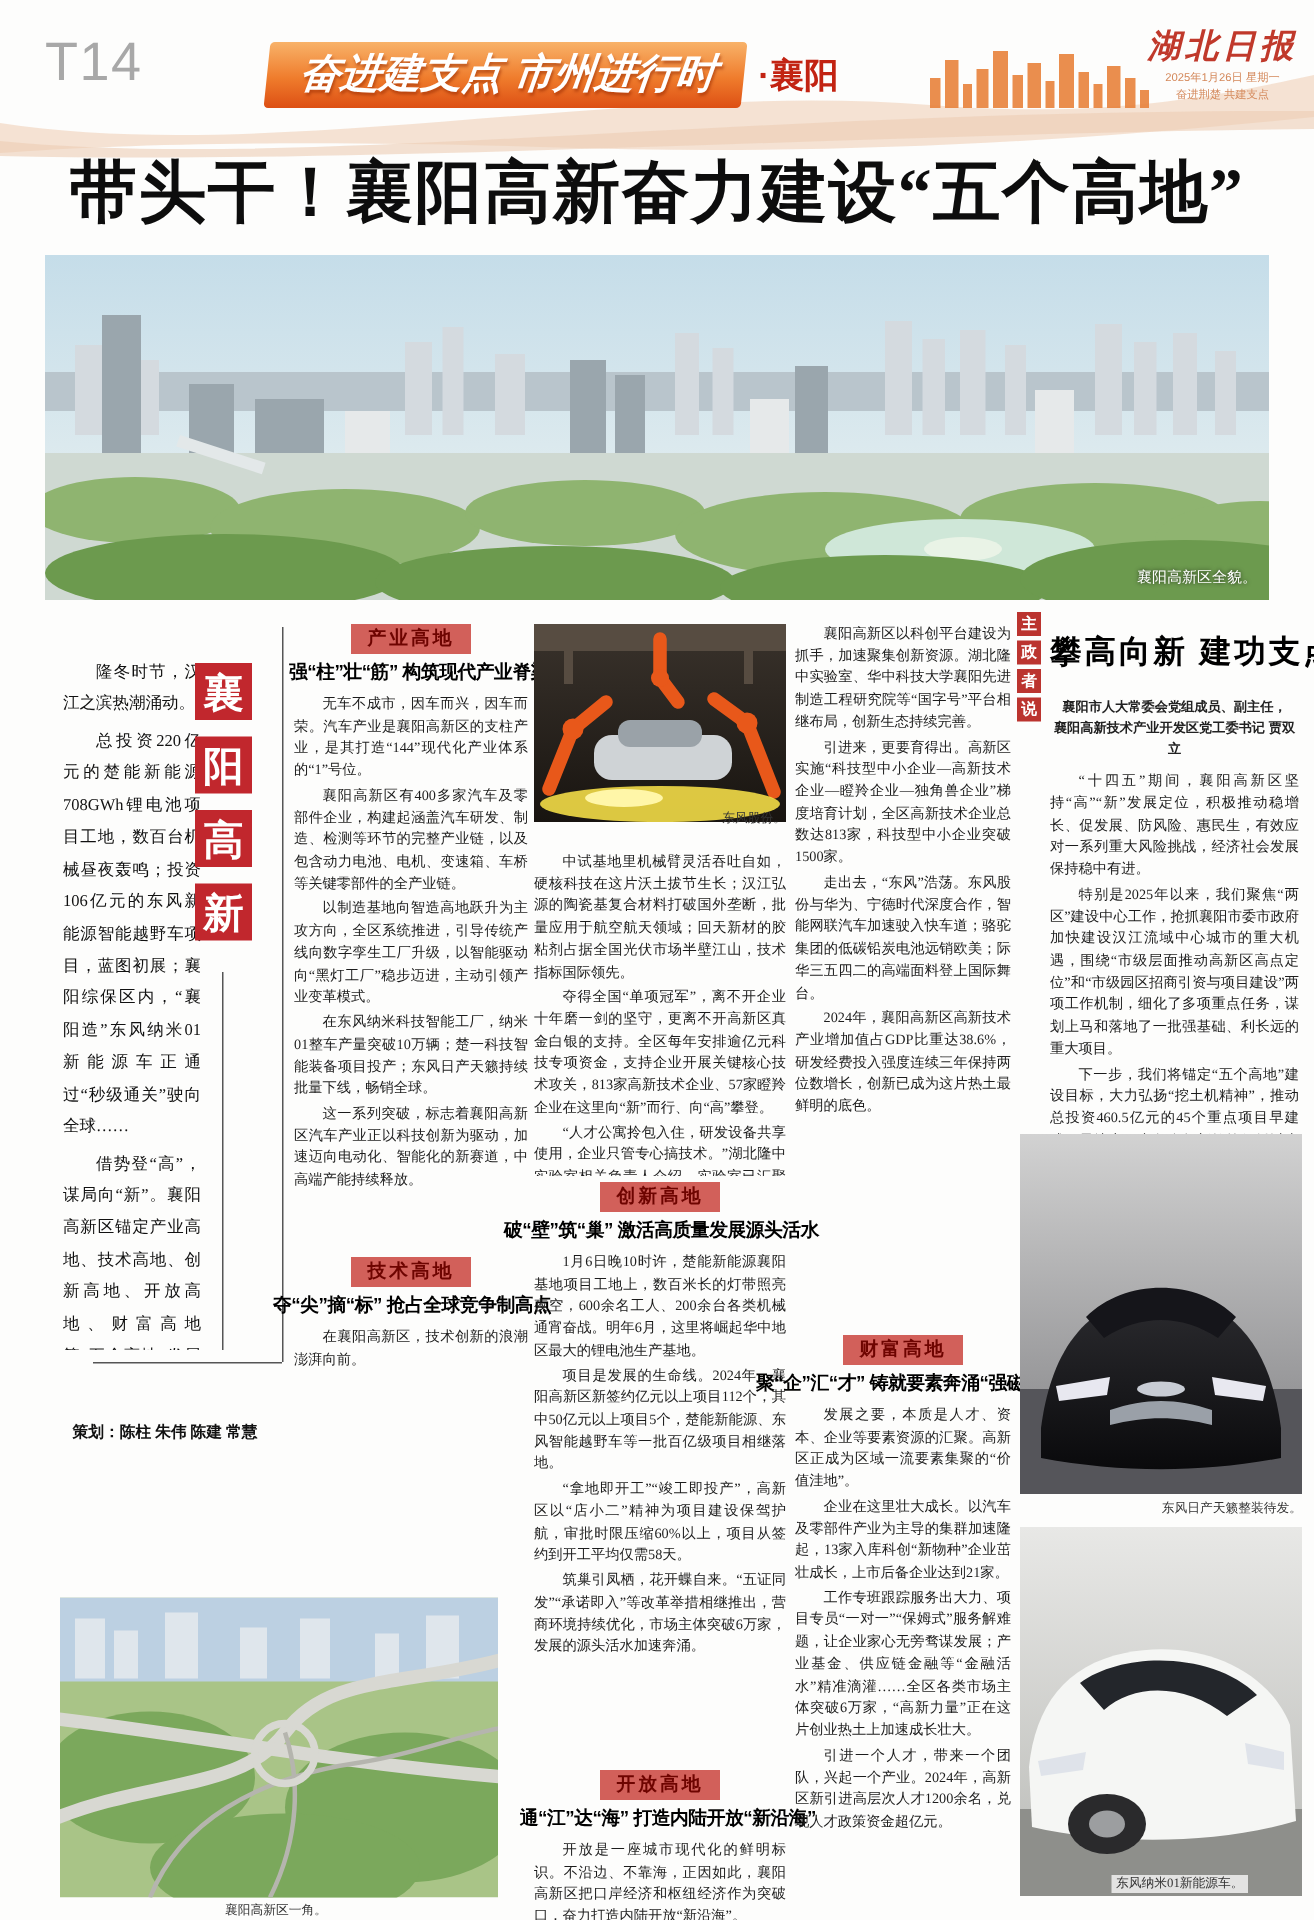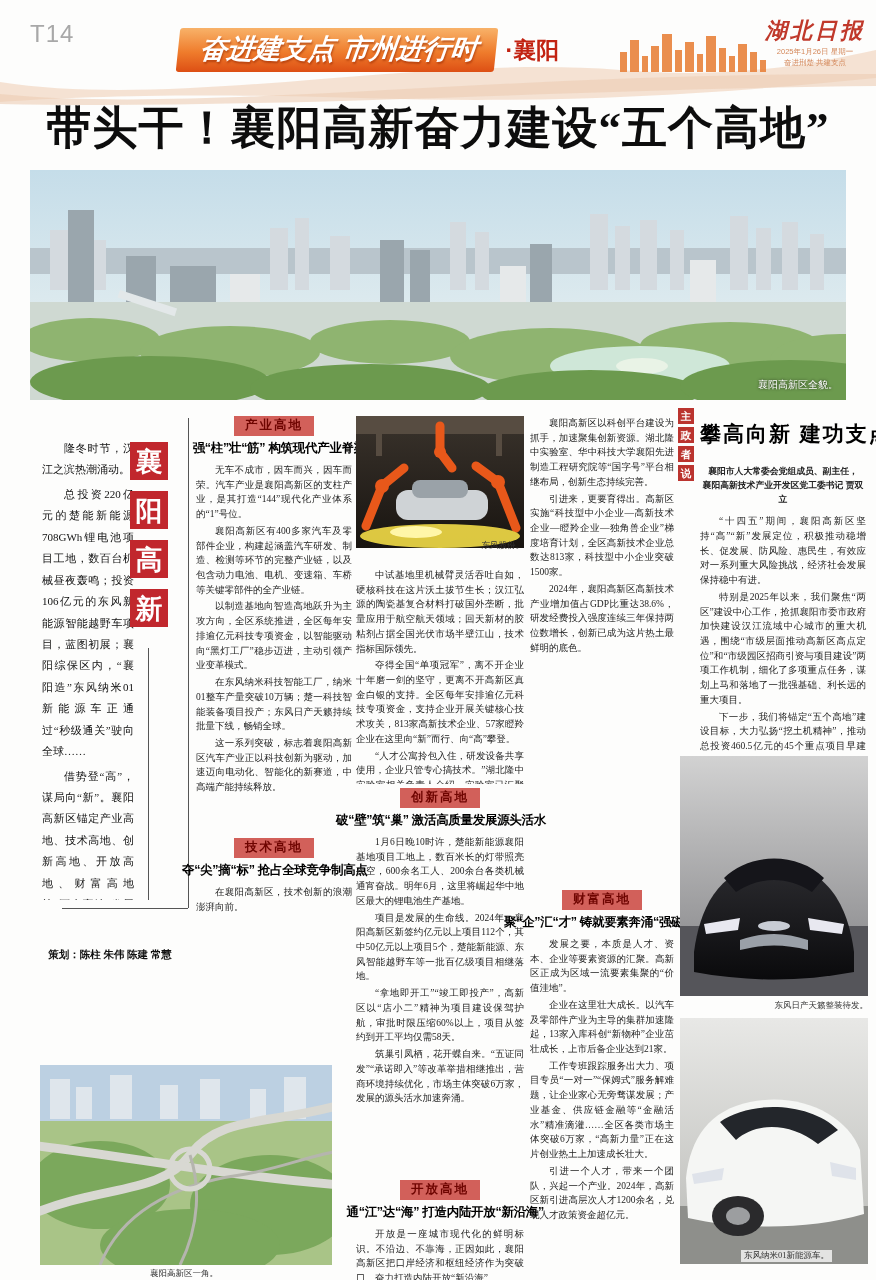--- a/index.html
+++ b/index.html
@@ -1,20 +1,20 @@
 <!DOCTYPE html>
 <html><head>
 <meta charset="utf-8">
 <style>
   html,body{margin:0;padding:0;}
   body{width:876px;height:1280px;position:relative;background:#fdfdfc;overflow:hidden;
        font-family:"Liberation Serif",serif;}
   .abs{position:absolute;}
   
-  .pagenum{font-family:"Liberation Sans",sans-serif;font-size:24px;color:#a8a8a8;font-weight:400;letter-spacing:1px;}
+  .pagenum{font-family:"Liberation Sans",sans-serif;font-size:36px;color:#a8a8a8;font-weight:400;letter-spacing:1px;}
   .banner{background:linear-gradient(180deg,#f8b269 0%,#ef7c2c 55%,#dd4f14 100%);
           color:#fff;font-family:"Liberation Sans",sans-serif;font-weight:bold;font-style:italic;
           font-size:27px;padding:3px 18px 5px 22px;border-radius:3px;
           text-shadow:1px 2px 2px rgba(150,40,0,.55);transform:skewX(-6deg);white-space:nowrap;}
   .banner-city{color:#c22312;font-family:"Liberation Sans",sans-serif;font-weight:bold;font-size:23px;white-space:nowrap;}
   .masthead{color:#c0392b;font-weight:bold;font-size:22px;letter-spacing:3px;font-style:italic;}
   .dateline{color:#d4885a;font-size:7.5px;line-height:1.5;font-family:"Liberation Sans",sans-serif;}
   
   .headline{width:876px;text-align:center;font-weight:900;font-size:45px;color:#0d0d0d;
             letter-spacing:1px;font-family:"Liberation Serif",serif;white-space:nowrap;}
@@ -202,21 +202,21 @@
 </svg>
 </div>
 <div class="abs caption" style="left:150px;top:1268px;width:182px;">襄阳高新区一角。</div>
 
 <div class="abs" style="left:196px;top:416px;width:156px;">
   <span class="sec-tag">产业高地</span>
   <div class="sec-sub" style="margin-left:-14px;width:184px;">强“柱”壮“筋” 构筑现代产业脊梁</div>
   <div class="col" style="height:358px;">
       <p class="para">无车不成市，因车而兴，因车而荣。汽车产业是襄阳高新区的支柱产业，是其打造“144”现代化产业体系的“1”号位。</p>
       <p class="para">襄阳高新区有400多家汽车及零部件企业，构建起涵盖汽车研发、制造、检测等环节的完整产业链，以及包含动力电池、电机、变速箱、车桥等关键零部件的全产业链。</p>
-      <p class="para">以制造基地向智造高地跃升为主攻方向，全区系统推进，全区每年安排逾亿元科技专项资金，以智能驱动向“黑灯工厂”稳步迈进，主动引领产业变革模式。</p>
+      <p class="para">以制造基地向智造高地跃升为主攻方向，全区系统推进，引导传统产线向数字孪生工厂升级，以智能驱动向“黑灯工厂”稳步迈进，主动引领产业变革模式。</p>
       <p class="para">在东风纳米科技智能工厂，纳米01整车产量突破10万辆；楚一科技智能装备项目投产；东风日产天籁持续批量下线，畅销全球。</p>
       <p class="para">这一系列突破，标志着襄阳高新区汽车产业正以科技创新为驱动，加速迈向电动化、智能化的新赛道，中高端产能持续释放。</p>
     </div>
 </div>
 
 <div class="abs" style="left:196px;top:838px;width:156px;">
   <span class="sec-tag">技术高地</span>
   <div class="sec-sub" style="margin-left:-14px;width:184px;">夺“尖”摘“标” 抢占全球竞争制高点</div>
   <div class="col" style="height:162px;">
       <p class="para">在襄阳高新区，技术创新的浪潮澎湃向前。</p>
@@ -277,20 +277,21 @@
   <span class="sec-tag">开放高地</span>
   <div class="sec-sub" style="margin-left:-20px;width:208px;">通“江”达“海” 打造内陆开放“新沿海”</div>
   <div class="col" style="height:56px;">
       <p class="para">开放是一座城市现代化的鲜明标识。不沿边、不靠海，正因如此，襄阳高新区把口岸经济和枢纽经济作为突破口，奋力打造内陆开放“新沿海”。</p>
     </div>
 </div>
 
 <div class="abs col" style="left:530px;top:416px;width:144px;height:468px;">
     <p class="para">襄阳高新区以科创平台建设为抓手，加速聚集创新资源。湖北隆中实验室、华中科技大学襄阳先进制造工程研究院等“国字号”平台相继布局，创新生态持续完善。</p>
     <p class="para">引进来，更要育得出。高新区实施“科技型中小企业—高新技术企业—瞪羚企业—独角兽企业”梯度培育计划，全区高新技术企业总数达813家，科技型中小企业突破1500家。</p>
+    <p class="para">走出去，“东风”浩荡。东风股份与华为、宁德时代深度合作，智能网联汽车加速驶入快车道；骆驼集团的低碳铅炭电池远销欧美；际华三五四二的高端面料登上国际舞台。</p>
     <p class="para">2024年，襄阳高新区高新技术产业增加值占GDP比重达38.6%，研发经费投入强度连续三年保持两位数增长，创新已成为这片热土最鲜明的底色。</p>
   </div>
 
 <div class="abs" style="left:530px;top:890px;width:144px;">
   <span class="sec-tag">财富高地</span>
   <div class="sec-sub" style="margin-left:-26px;width:196px;">聚“企”汇“才” 铸就要素奔涌“强磁场”</div>
   <div class="col" style="height:338px;">
       <p class="para">发展之要，本质是人才、资本、企业等要素资源的汇聚。高新区正成为区域一流要素集聚的“价值洼地”。</p>
       <p class="para">企业在这里壮大成长。以汽车及零部件产业为主导的集群加速隆起，13家入库科创“新物种”企业茁壮成长，上市后备企业达到21家。</p>
       <p class="para">工作专班跟踪服务出大力、项目专员“一对一”“保姆式”服务解难题，让企业家心无旁骛谋发展；产业基金、供应链金融等“金融活水”精准滴灌……全区各类市场主体突破6万家，“高新力量”正在这片创业热土上加速成长壮大。</p>

